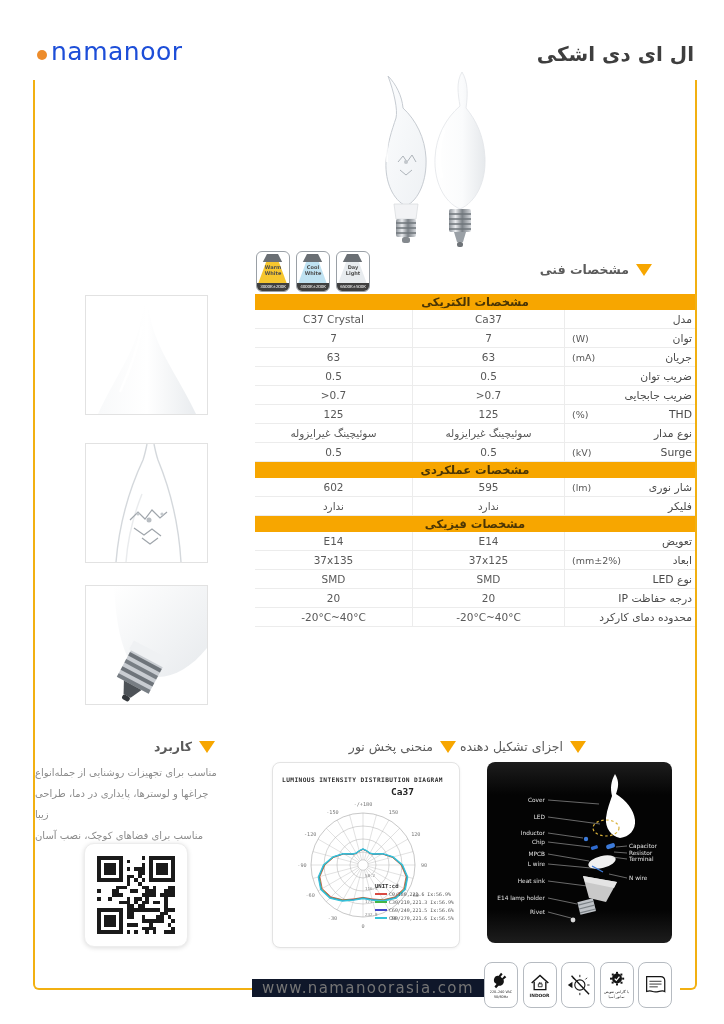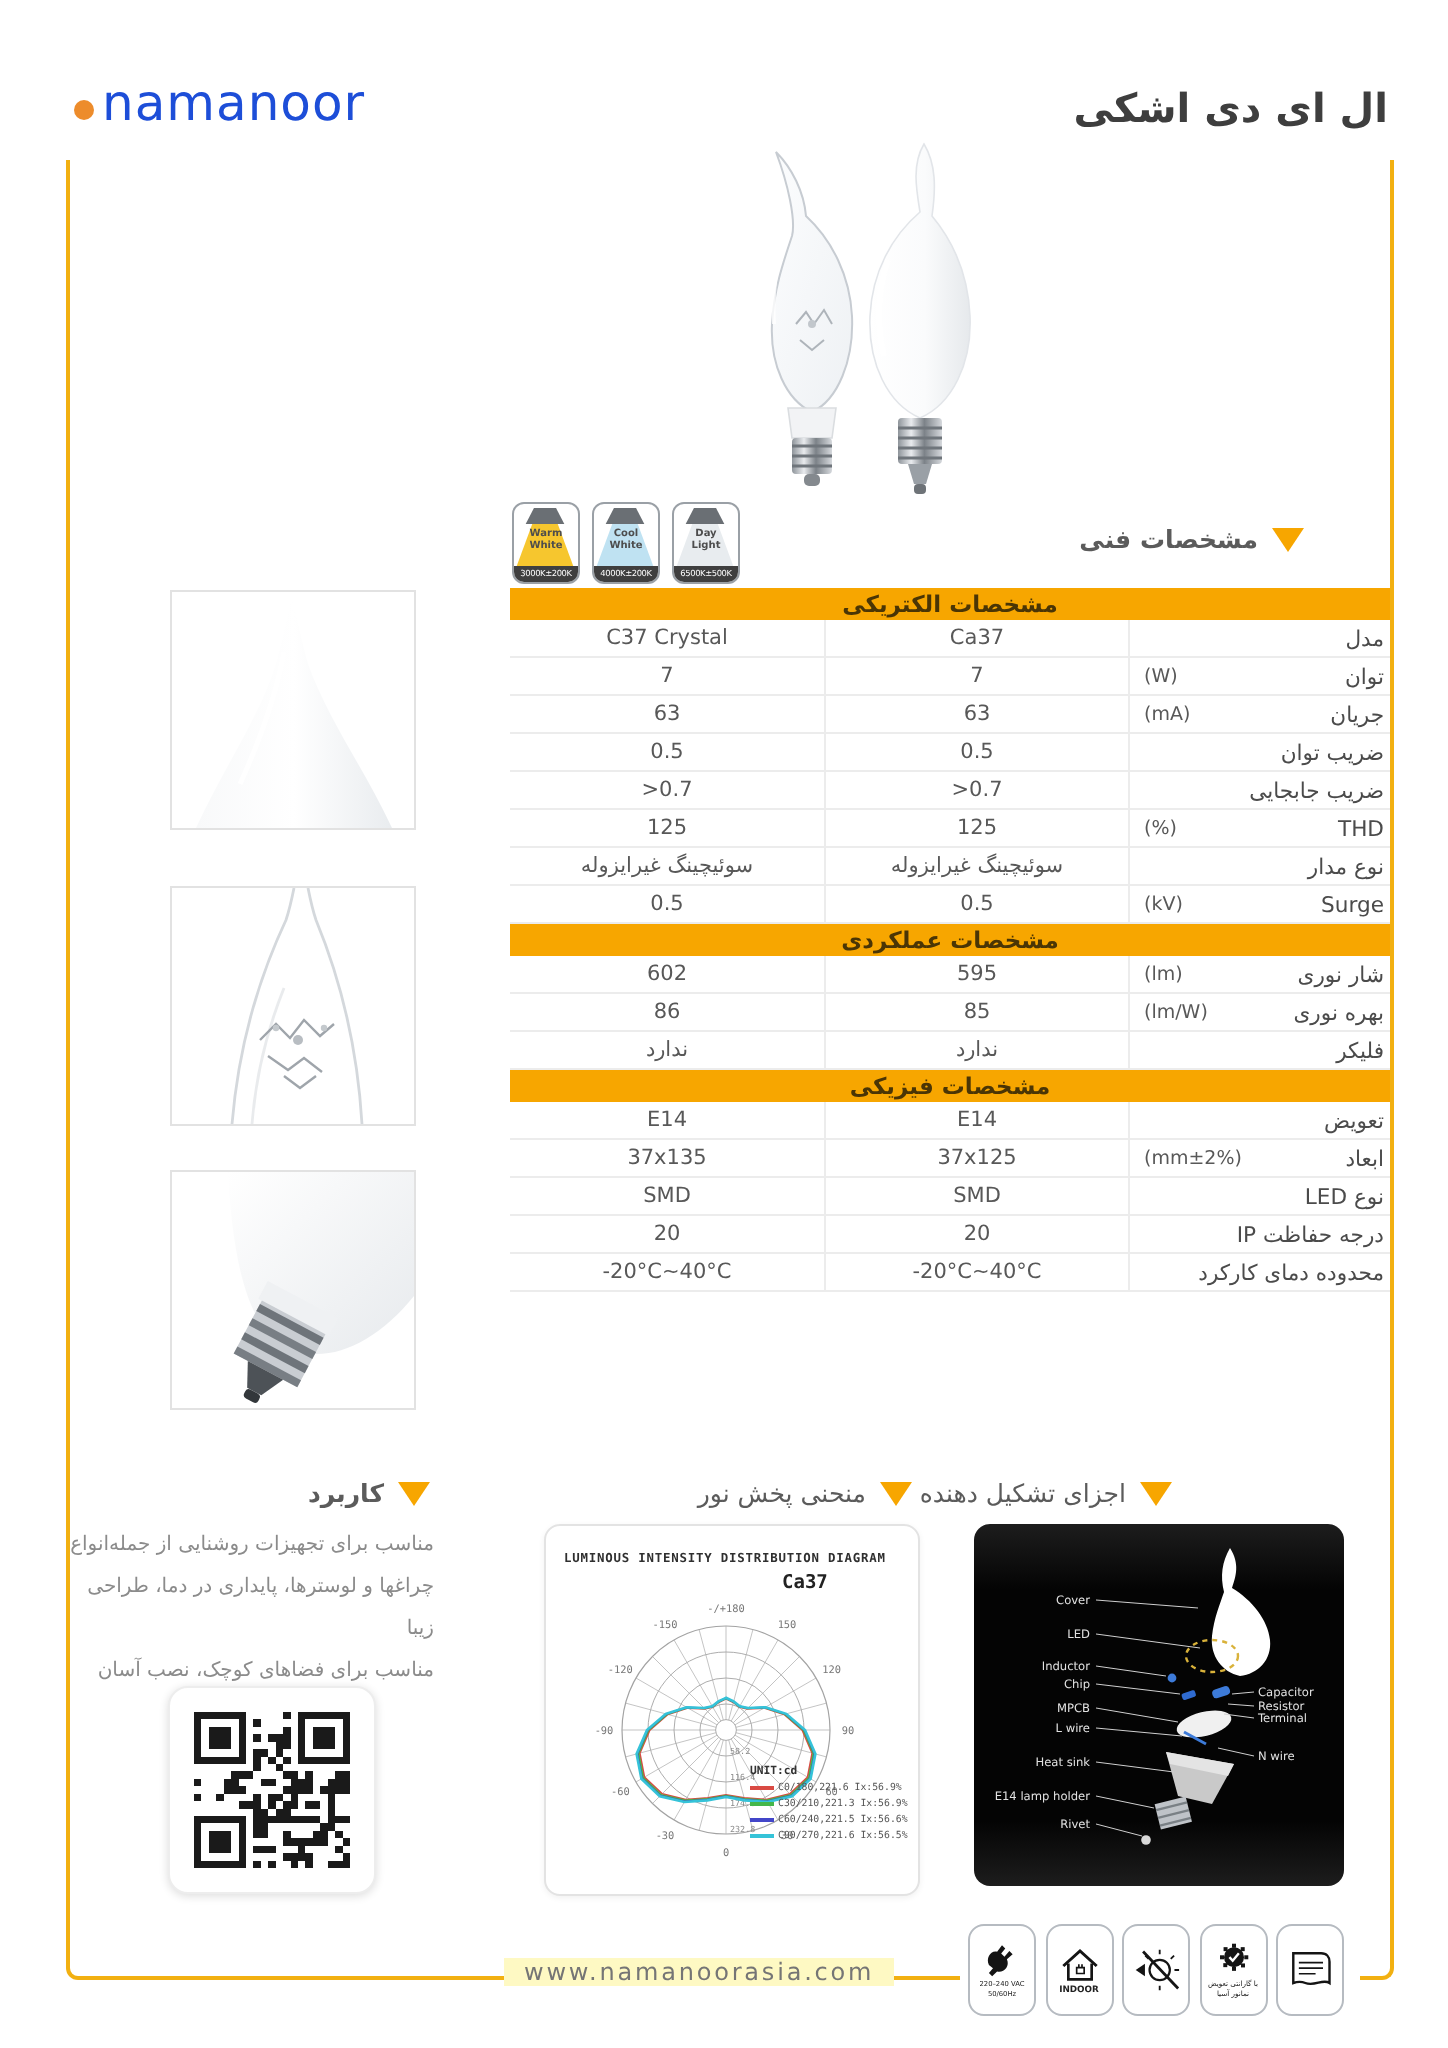--- a/index.html
+++ b/index.html
@@ -45,42 +45,42 @@
         border-right:1px solid #ECECEC;}
   .tc.v1{width:158px;} .tc.v2{width:152px;}
   .tc.lab{width:130px;justify-content:space-between;padding:0 3px 0 7px;}
   .tc.lab .u{font-size:9.5px;color:#585858;direction:ltr;}
   .tc.lab .l{font-size:10.8px;color:#4B4B4B;direction:rtl;text-align:center;}
 
   
   .dimg{width:123px;height:120px;border:1px solid #E2E2E2;background:#fff;box-sizing:border-box;}
 
   
-  .app-text{width:182px;direction:rtl;text-align:right;font-size:10px;line-height:21px;color:#8B8B8B;}
+  .app-text{width:182px;direction:rtl;text-align:left;font-size:10px;line-height:21px;color:#8B8B8B;}
   .qr-card{width:102px;height:102px;background:#fff;border:1px solid #EDEDED;border-radius:10px;
            box-shadow:0 1px 5px rgba(0,0,0,.14);display:flex;align-items:center;justify-content:center;}
 
   
   .curve-card{width:188px;height:186px;background:#fff;border:1px solid #E3E3E3;border-radius:8px;
               box-shadow:0 1px 3px rgba(0,0,0,.06);box-sizing:border-box;}
   .curve-title{font-family:"DejaVu Sans Mono",monospace;font-size:6.2px;font-weight:bold;
                letter-spacing:.4px;color:#2F2F2F;}
   .curve-model{font-family:"DejaVu Sans Mono",monospace;font-size:9.5px;font-weight:bold;color:#222;}
   .legend{font-family:"DejaVu Sans Mono",monospace;color:#555;}
   .legend .u{font-size:5.6px;font-weight:bold;color:#333;margin-bottom:1px;}
   .lg-row{display:flex;align-items:center;gap:2px;height:8px;}
   .lg-sw{width:12px;height:1.6px;flex:0 0 auto;}
   .lg-tx{font-size:4.9px;white-space:nowrap;}
 
   
   .comp-card{width:185px;height:181px;border-radius:8px;
              background:linear-gradient(#1d1d1d,#040404 18%,#040404 82%,#1d1d1d);}
 
   
-  .url{font-size:12px;color:#757575;letter-spacing:1.4px;background:#fef9c3;padding:0 10px;}
+  .url{font-size:15px;color:#757575;letter-spacing:1.4px;background:#0f172a;padding:0 10px;}
   .fbadge{width:34px;height:46px;border:1.3px solid #B6BBC1;border-radius:8px;background:#fff;
           box-sizing:border-box;display:flex;flex-direction:column;align-items:center;
           justify-content:center;gap:1px;}
   .fbadge .cap{font-size:3.4px;color:#222;line-height:4px;text-align:center;white-space:nowrap;}
   .fbadge .cap.b{font-size:4.4px;font-weight:bold;}
   .fbadge .fa{font-size:3.6px;color:#222;line-height:4.4px;text-align:center;direction:rtl;}
 </style>
 </head>
 <body>
 
@@ -228,28 +228,20 @@
           <span class="l">Surge</span>
         </div>
       </div>
       <div class="tbar">مشخصات عملکردی</div>
       <div class="trow">
         <div class="tc v v1">602</div>
         <div class="tc v v2">595</div>
         <div class="tc lab">
           <span class="u">(lm)</span>
           <span class="l">شار نوری</span>
-        </div>
-      </div>
-      <div class="trow">
-        <div class="tc v v1">86</div>
-        <div class="tc v v2">85</div>
-        <div class="tc lab">
-          <span class="u">(lm/W)</span>
-          <span class="l">بهره نوری</span>
         </div>
       </div>
       <div class="trow">
         <div class="tc v v1">ندارد</div>
         <div class="tc v v2">ندارد</div>
         <div class="tc lab">
           <span class="u"></span>
           <span class="l">فلیکر</span>
         </div>
       </div>

